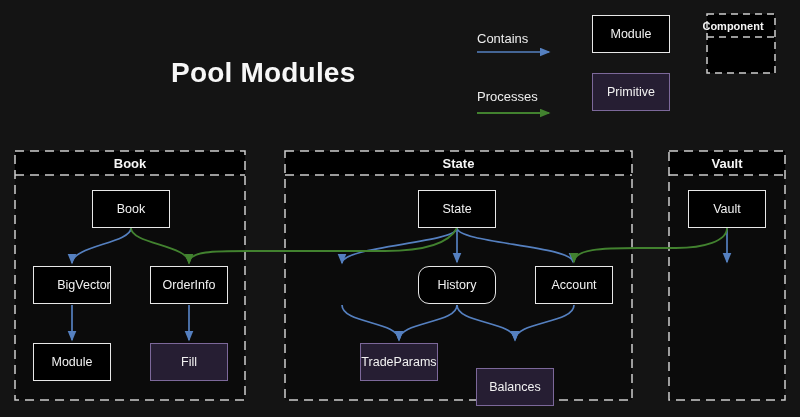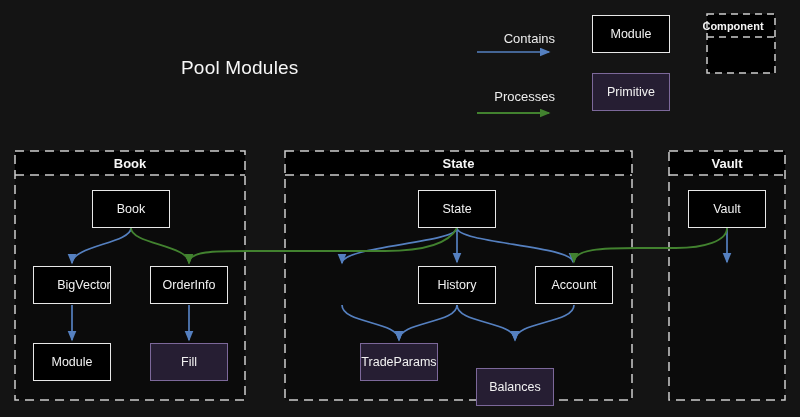--- a/index.html
+++ b/index.html
@@ -2,25 +2,25 @@
 <html style="--background: #141414; --contains-arrow: #5580c0; --processes-arrow: #42822f; --module-fill: #000000; --module-border: #e8e8e8; --primitive-fill: #261e33; --primitive-border: #7c689a; --container-border: #cdcdcd;"><head>
 <meta charset="utf-8">
 <style>
   html,body{margin:0;padding:0;background:#141414;}
   .canvas{
     position:relative;width:800px;height:417px;overflow:hidden;
     background:var(--background,#141414);
     font-family:"Liberation Sans",sans-serif;color:#f0f0f0;
   }
   .page-title{
-    position:absolute;left:181px;top:57px;
-    font-size:19px;font-weight:normal;letter-spacing:.2px;color:#f7f7f7;z-index:4;
+    position:absolute;left:171px;top:57px;
+    font-size:28px;font-weight:bold;letter-spacing:.2px;color:#f7f7f7;z-index:4;
   }
   .legend-label{
-    position:absolute;width:78px;text-align:right;
+    position:absolute;width:78px;text-align:left;
     font-size:13px;color:#ededed;z-index:4;
   }
   .node{
     position:absolute;width:78px;height:38px;box-sizing:border-box;
     display:flex;align-items:center;justify-content:center;
     font-size:12.5px;color:#f2f2f2;z-index:3;white-space:nowrap;
   }
   .module{background:var(--module-fill,#000);border:1.5px solid var(--module-border,#e8e8e8);}
   .primitive{background:var(--primitive-fill,#261e33);border:1.5px solid var(--primitive-border,#7c689a);}
   .container-header{
@@ -113,20 +113,20 @@
   <div class="container-header" style="left:285px;top:151px;width:347px;">State</div>
   <div class="container-header" style="left:669px;top:151px;width:116px;">Vault</div>
 
   <div class="node module" style="left:92px;top:190px;">Book</div>
   <div class="node module" style="left:33px;top:266px;padding-left:24px;">BigVector</div>
   <div class="node module" style="left:150px;top:266px;">OrderInfo</div>
   <div class="node module" style="left:33px;top:343px;">Module</div>
   <div class="node primitive" style="left:150px;top:343px;">Fill</div>
 
   <div class="node module" style="left:418px;top:190px;">State</div>
-  <div class="node module" style="left:418px;top:266px;">History</div>
+  <div class="node module" style="left:418px;top:266px;border-radius:11px;">History</div>
   <div class="node module" style="left:535px;top:266px;">Account</div>
   <div class="node primitive" style="left:360px;top:343px;">TradeParams</div>
   <div class="node primitive" style="left:476px;top:343px;margin-top:25px;">Balances</div>
 
   <div class="node module" style="left:688px;top:190px;">Vault</div>
 
 </div>
 
 </body></html>

